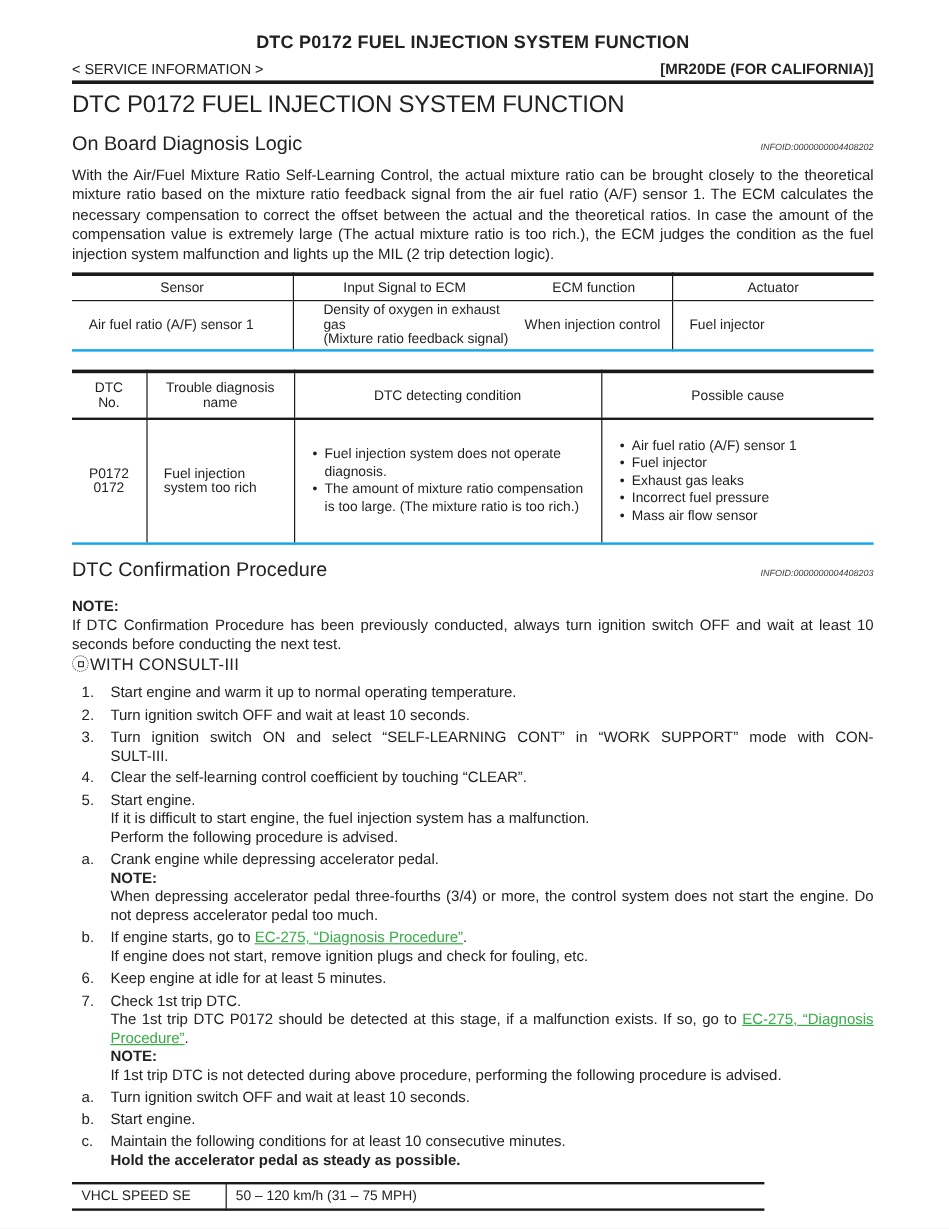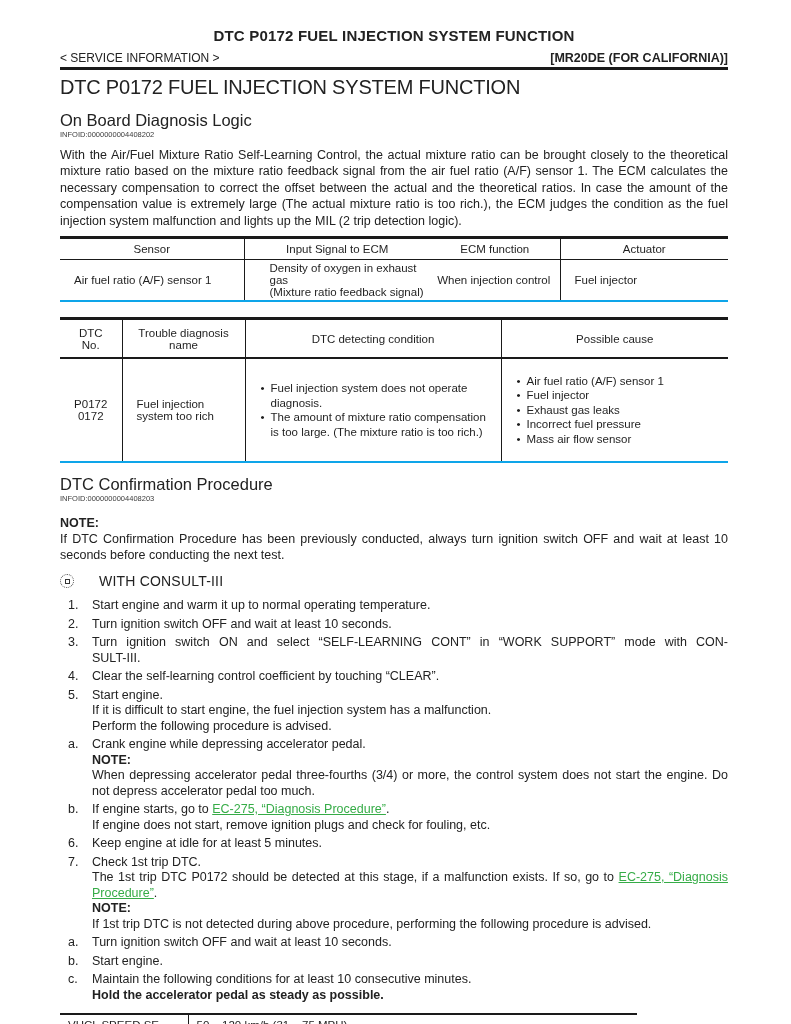--- a/index.html
+++ b/index.html
@@ -11,23 +11,23 @@
   }
   .content { position:absolute; left:60px; top:0; width:668px; }
 
   .doc-title { margin-top:27px; text-align:center; font-size:15px; font-weight:bold; letter-spacing:.2px; }
   .header-row { display:flex; justify-content:space-between; align-items:baseline; margin-top:7px; }
   .svc { font-size:12px; }
   .model { font-size:12.5px; font-weight:bold; }
   .rule { height:3px; background:#1a1a1a; margin-top:2px; }
   h1.page-title { font-size:20px; font-weight:400; margin:6px 0 0; letter-spacing:-0.2px; }
 
-  .sec-head { display:flex; justify-content:space-between; align-items:baseline; margin-top:12px;flex-direction:column; }
+  .sec-head { display:flex; justify-content:space-between; align-items:baseline; margin-top:12px; }
   .sec-title { font-size:16.5px; font-weight:400; }
-  .infoid { font-size:7.5px; color:#3a3a3a; }
+  .infoid { font-size:7.5px; font-style:italic; color:#3a3a3a; }
 
   .body-text { font-size:12.5px; line-height:16.4px; text-align:justify; margin:8px 0 0; }
 
   table { border-collapse:collapse; table-layout:fixed; font-size:11.5px; color:#1f1f1f; }
   .t1, .t2 { width:668px; border-top:3px solid #1a1a1a; border-bottom:2px solid #0ea5e9; }
   .t1 { margin-top:7px; }
   .t1 thead tr { border-bottom:1px solid #1a1a1a; }
   .t1 th { height:20px; font-weight:400; text-align:center; padding:0 4px; }
   .t1 td { height:33px; vertical-align:middle; padding:2px 6px 2px 14px; }
   .t1 th + th, .t1 td + td { border-left:1px solid #1a1a1a; }
@@ -41,21 +41,21 @@
   .t2 th + th, .t2 td + td { border-left:1px solid #1a1a1a; }
   .t2 .ctr { text-align:center; padding:16px 2px; }
   ul.bullets { margin:0; padding:0; list-style:none; }
   ul.bullets li { position:relative; padding-left:11px; line-height:14.5px; text-align:left; }
   ul.bullets li::before { content:"\2022"; position:absolute; left:1px; }
   .pad-l { padding-left:14px !important; }
 
   .note-label { font-weight:bold; font-size:12.5px; line-height:16px; margin-top:12px; }
   .note-text { font-size:12.5px; line-height:16px; text-align:justify; margin:0; }
 
-  .consult-row { display:flex; align-items:center; gap:25px; margin-top:10px; }
+  .consult-row { display:flex; align-items:center; gap:1px; }
   .consult-icon { width:14px; height:14px; border:1px dotted #4a4a4a; border-radius:50%;
     display:inline-flex; align-items:center; justify-content:center; box-sizing:border-box; }
   .consult-icon .sq { width:5px; height:5px; border:1px solid #333; box-sizing:border-box; }
   .consult-label { font-size:14px; letter-spacing:.2px; }
 
   .plist { margin-top:9px; }
   .li { display:flex; margin-top:3px; }
   .li .m { flex:0 0 24px; padding-left:8px; font-size:12.5px; line-height:15.5px; }
   .li .c { flex:1; font-size:12.5px; line-height:15.5px; min-width:0; }
   .li .line { text-align:justify; }

